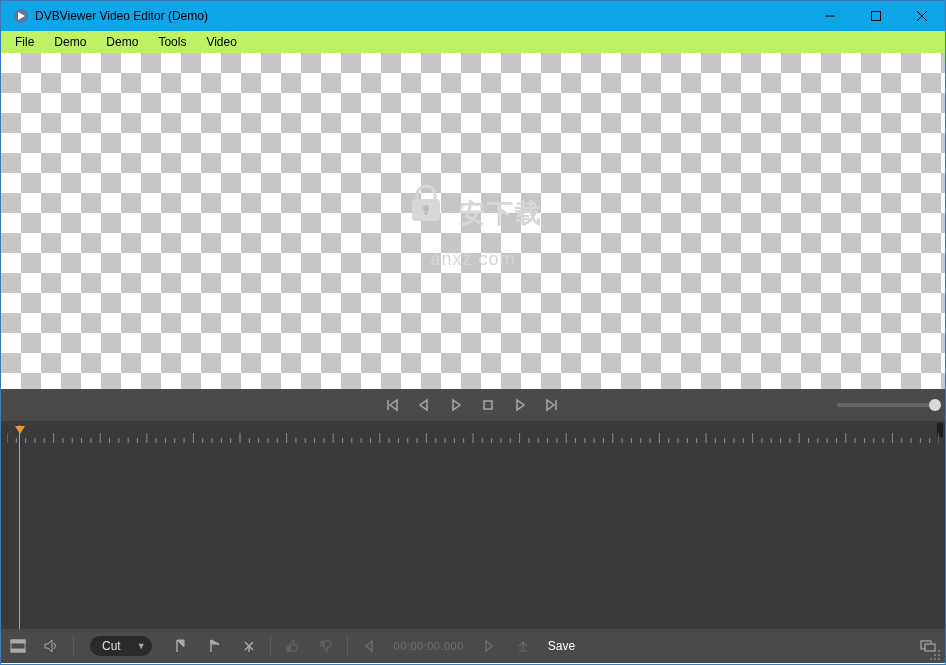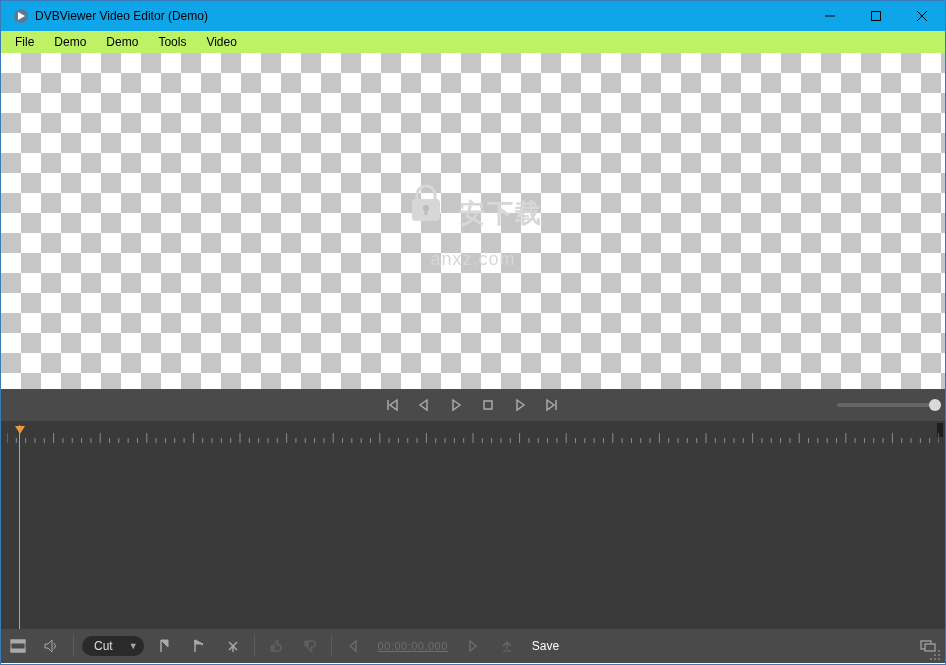--- a/index.html
+++ b/index.html
@@ -31,24 +31,24 @@
   .ruler-wrap .playhead-top { position:absolute; left:14px; top:1px; }
   .ruler-wrap .endflag { position:absolute; right:2px; top:2px; width:6px; height:14px; background:#1e1e1e; }
   .ruler { position:absolute; left:6px; right:6px; bottom:0; height:12px; }
   .timeline { height:186px; background:#3a3a3a; position:relative; }
   .timeline .playhead-line { position:absolute; left:18px; top:-18px; bottom:0; width:1px; background:#e89a3c; }
   .bottombar { height:34px; background:#4a4a4a; display:flex; align-items:center; position:relative; }
   .bb-btn { width:34px; height:34px; display:flex; align-items:center; justify-content:center; cursor:default; }
   .bb-btn.disabled svg { stroke:#6a6a6a; fill:#6a6a6a; }
   .bb-btn svg { stroke:#a9a9a9; fill:#a9a9a9; }
   .vline { width:1px; height:22px; background:#5c5c5c; margin:0 4px; }
-  .cut-select { display:flex; align-items:center; height:20px; background:#2a2a2a; border-radius:10px; padding:0 6px 0 12px; margin:0 4px; gap:16px; cursor:default; }
+  .cut-select { display:flex; align-items:center; height:20px; background:#2a2a2a; border-radius:10px; padding:0 6px 0 12px; margin:0 12px; gap:16px; cursor:default; }
   .cut-select span { color:#ddd; font-size:12px; }
   .cut-select .chev { color:#aaa; font-size:9px; }
-  .timecode { color:#6f6f6f; font-size:11px; padding:0 8px; letter-spacing:0.5px;text-decoration:underline; }
+  .timecode { color:#6f6f6f; font-size:11px; padding:0 8px; letter-spacing:0.5px; }
   .save-btn { color:#ffffff; font-size:12px; padding:0 8px; cursor:default; }
   .bb-spacer { flex:1; }
   .resize-grip { position:absolute; right:4px; bottom:4px; width:12px; height:12px; }
 </style>
 </head>
 <body>
 
 <div class="titlebar">
   <span class="app-icon">
     <svg viewBox="0 0 16 16">

